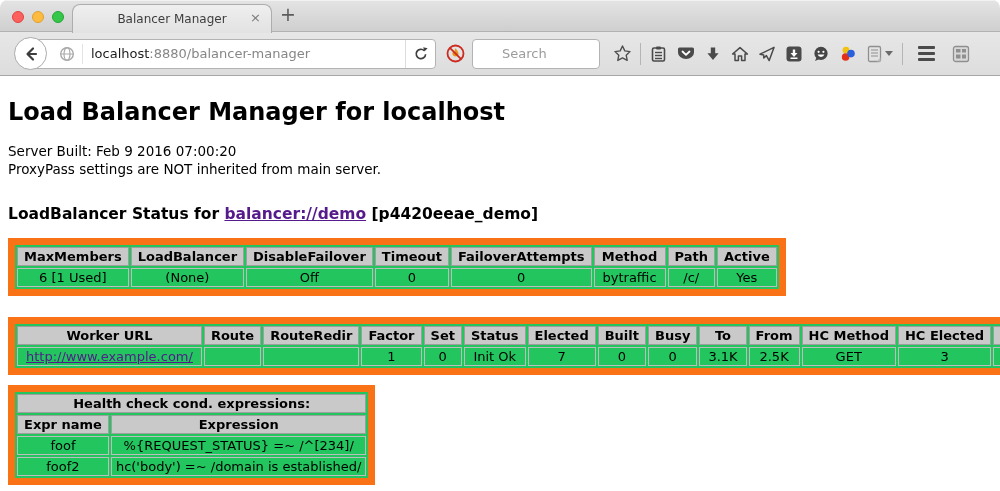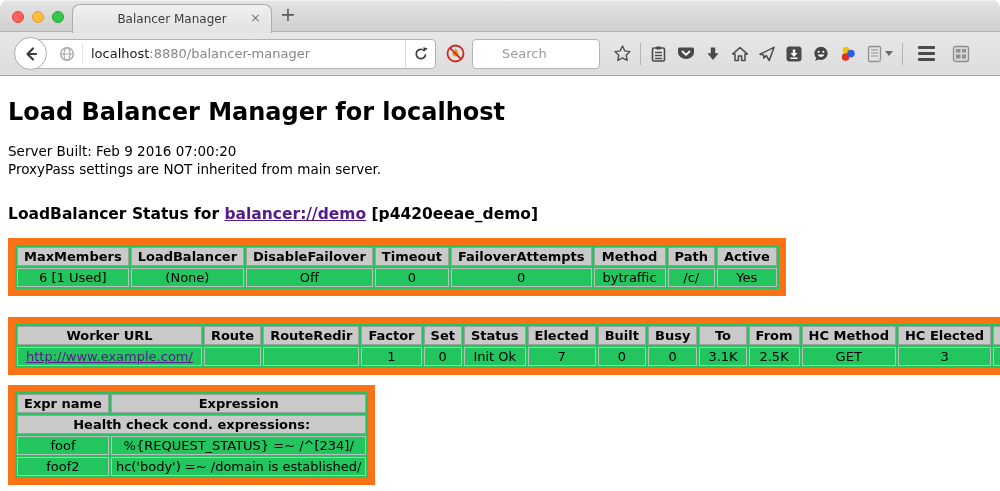--- a/index.html
+++ b/index.html
@@ -347,27 +347,27 @@
         <td>3</td>
         <td>1 (0)</td>
 
       </tr>
     </tbody>
       </table>
 
     <table class="health-table">
       <tbody>
           <tr>
+        <th colspan="2">Health check cond. expressions:</th>
+      </tr>
+      <tr>
         <th>Expr name</th>
         <th style="width:246px;">Expression</th>
       </tr>
       <tr>
-        <th colspan="2">Health check cond. expressions:</th>
-      </tr>
-      <tr>
         <td>foof</td>
         <td class="expr-cell">%{REQUEST_STATUS} =~ /^[234]/</td>
       </tr>
       <tr>
         <td>foof2</td>
         <td class="expr-cell">hc('body') =~ /domain is established/</td>
       </tr>
     </tbody>
       </table>
 

